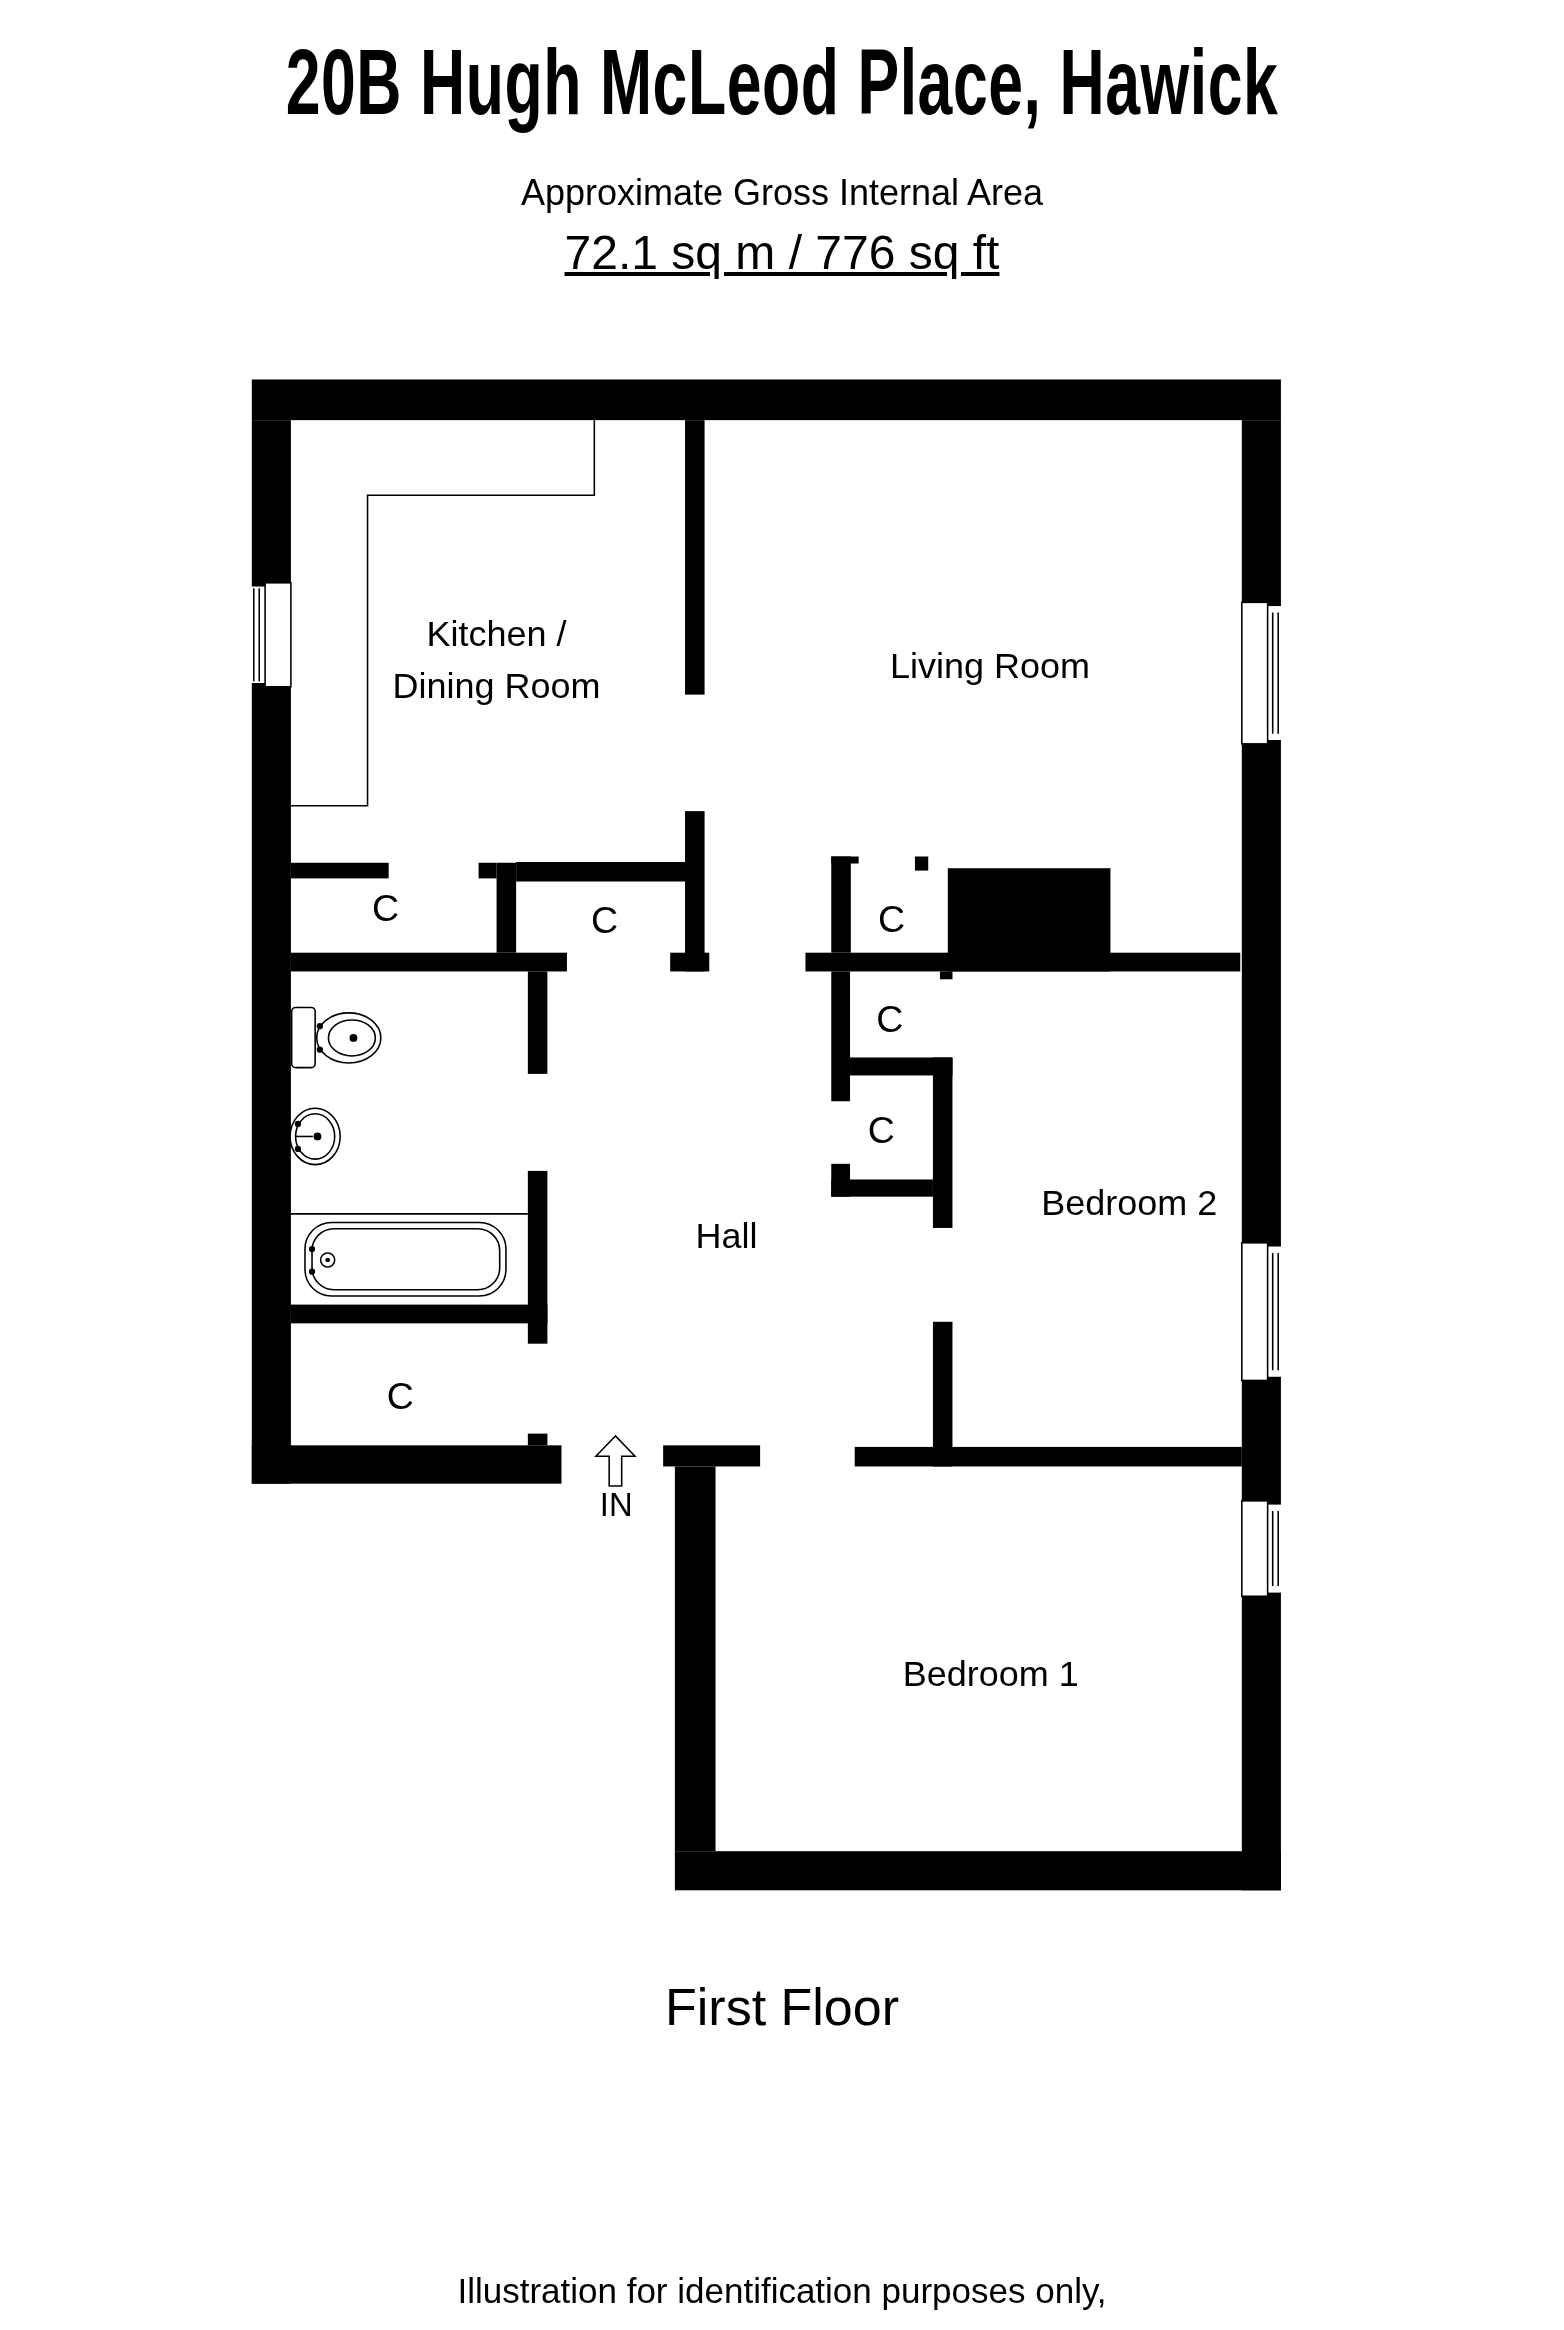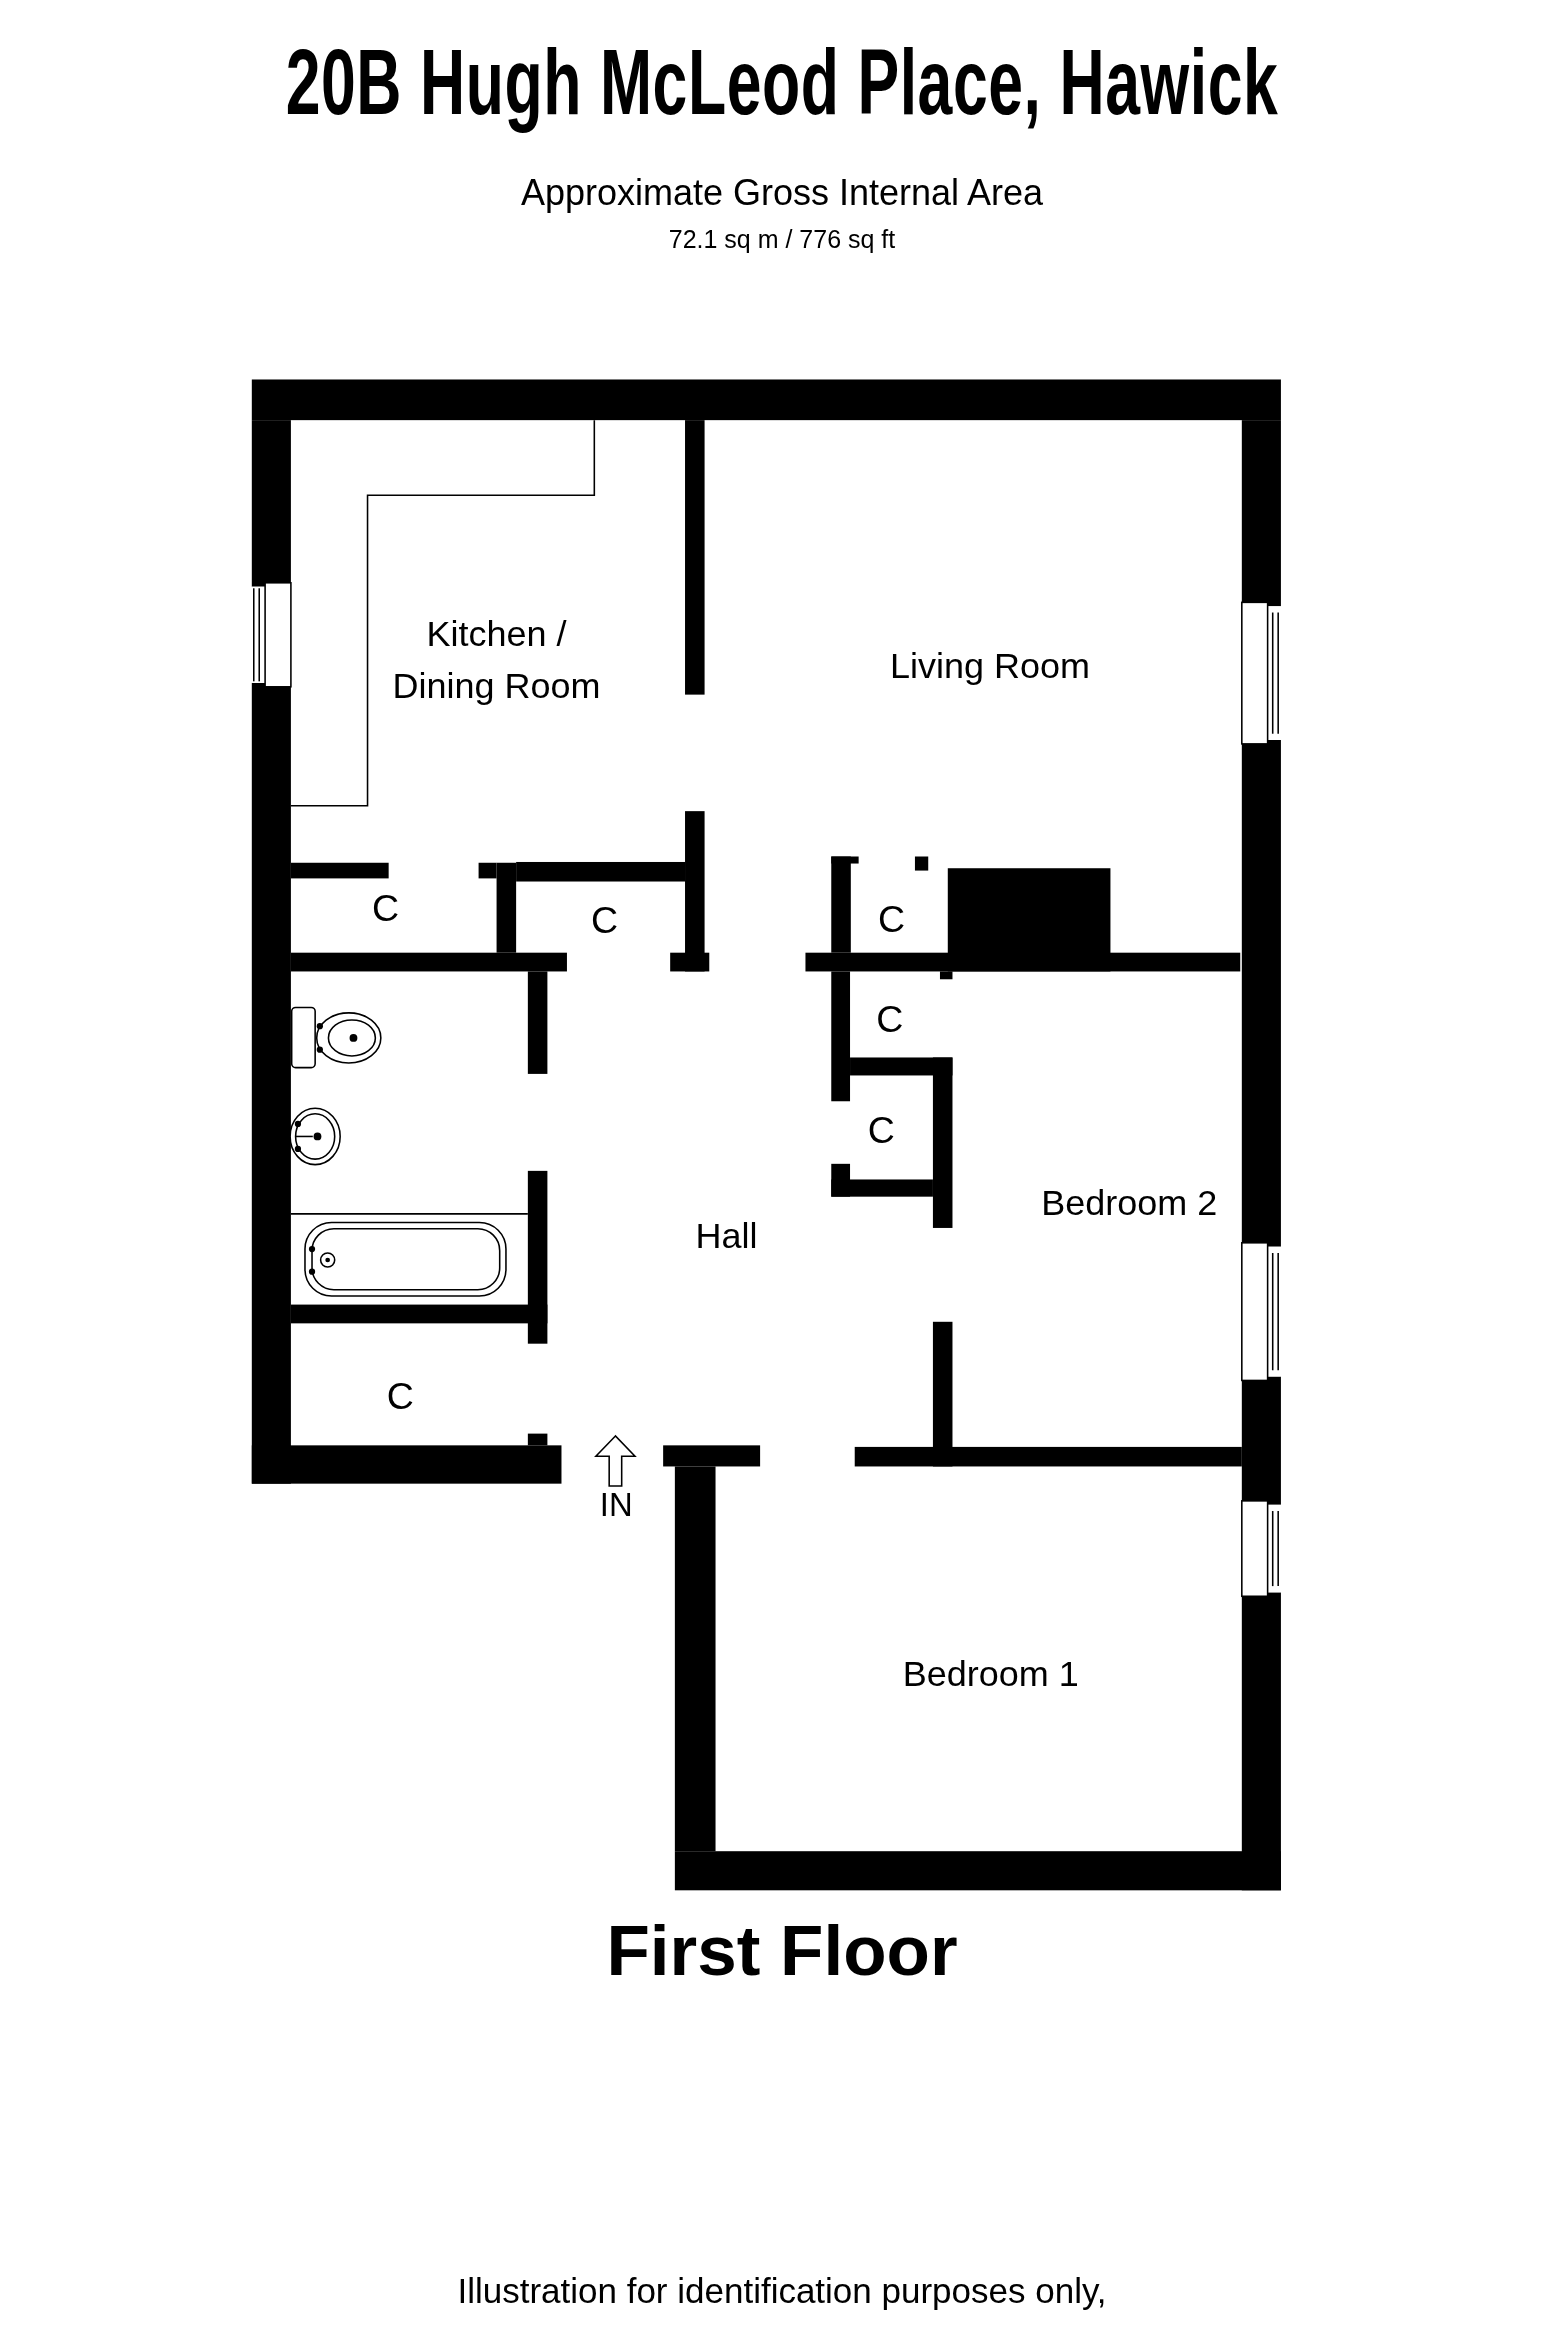--- a/index.html
+++ b/index.html
@@ -1,22 +1,22 @@
 <!DOCTYPE html>
 <html style="font-size:12.5px"><head>
 <meta charset="utf-8">
 <style>
   html,body{margin:0;padding:0;background:#fff;}
   .page{position:relative;width:1564px;height:2330px;background:#fff;overflow:hidden;
         font-family:"Liberation Sans",sans-serif;color:#000;border-radius:16px;}
   .ctext{position:absolute;left:0;width:1564px;text-align:center;white-space:pre;}
   .title{top:30px;font-size:92px;font-weight:bold;transform:scaleX(0.68);transform-origin:50% 50%;letter-spacing:0.8px;}
   .sub1{top:172px;font-size:36px;}
-  .sub2{top:225px;font-size:25px;}
-  .floor{top:1910px;font-size:71px;font-weight:bold;}
+  .sub2{top:225px;font-size:48px;text-decoration:underline;}
+  .floor{top:1977px;font-size:52px;font-weight:normal;}
   .footer{top:2171px;font-size:35px;line-height:48px;}
   svg{position:absolute;top:0;left:0;}
   .wall{fill:#000;stroke:none;}
   .thin{stroke:#000;stroke-width:2;fill:none;}
   .fixture{stroke:#000;stroke-width:2;fill:#fff;}
   .fixdot{fill:#000;stroke:none;}
   .gap{fill:#fff;stroke:none;}
   .sash{fill:#fff;stroke:#000;stroke-width:2;}
   .room-label{font-size:46px;fill:#000;text-anchor:middle;}
   .closet-label{font-size:48px;fill:#000;text-anchor:middle;}

